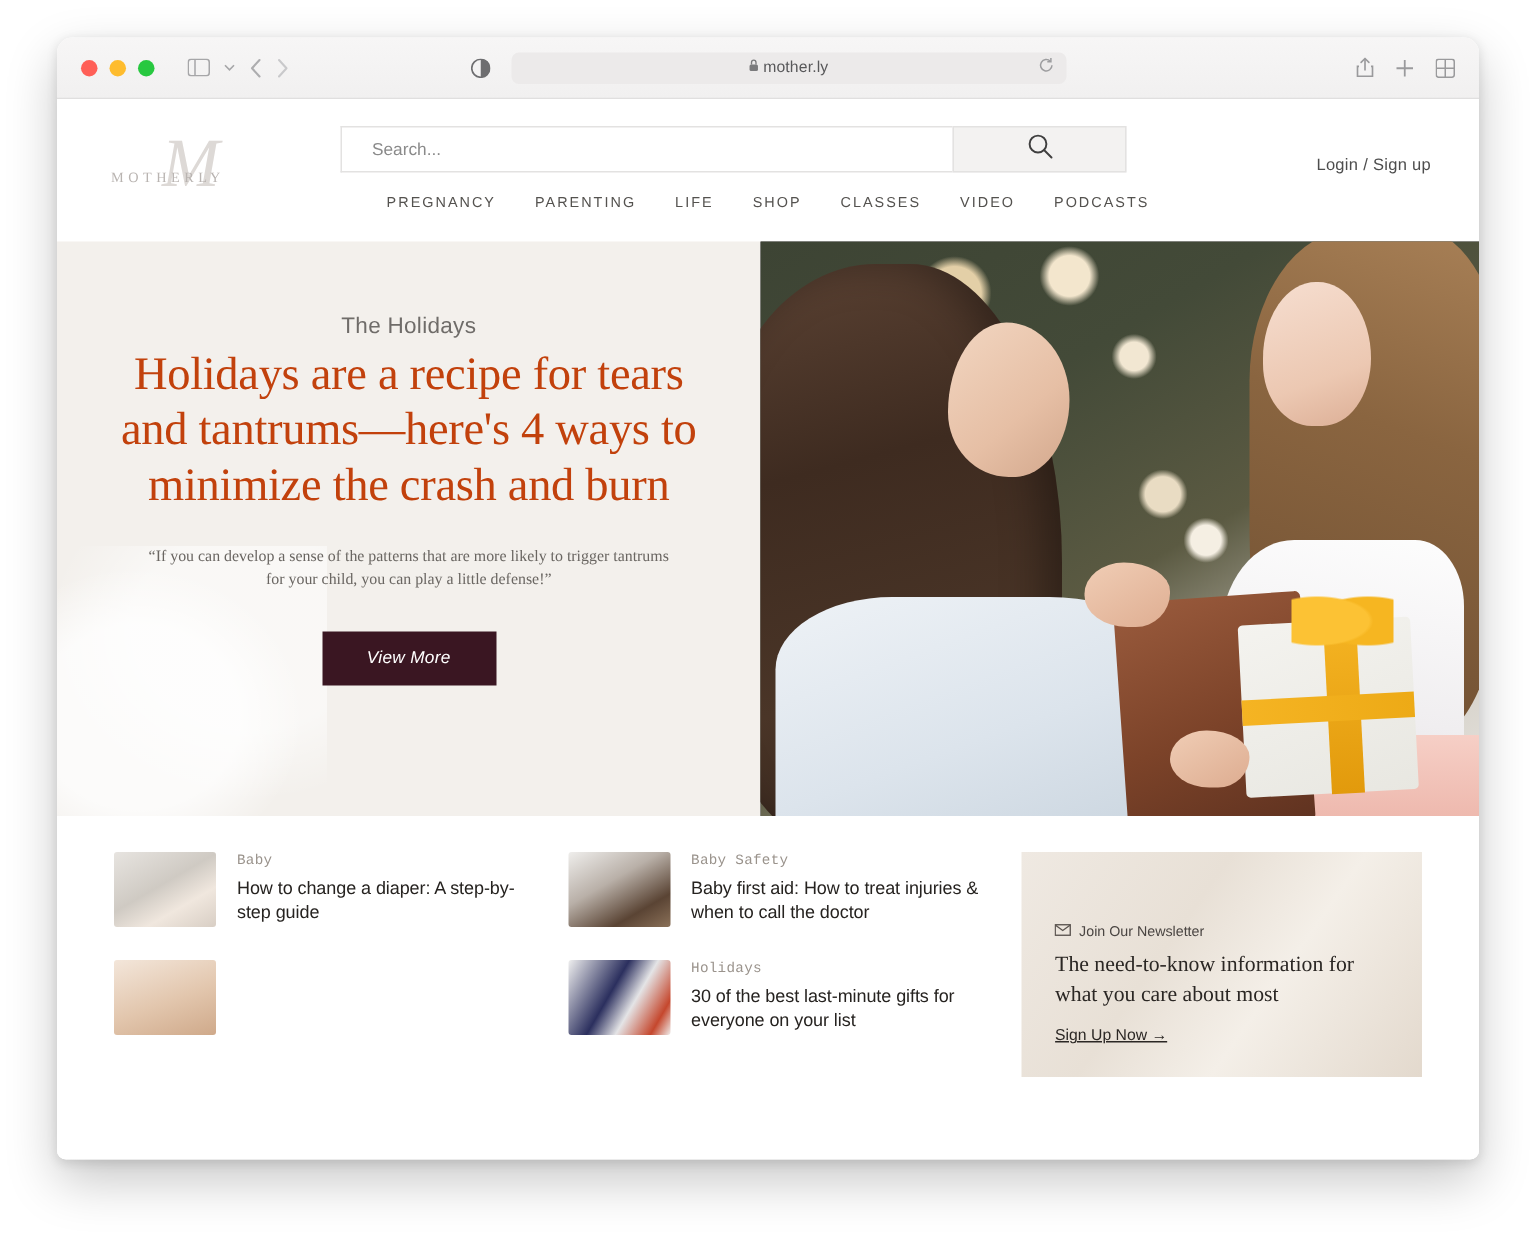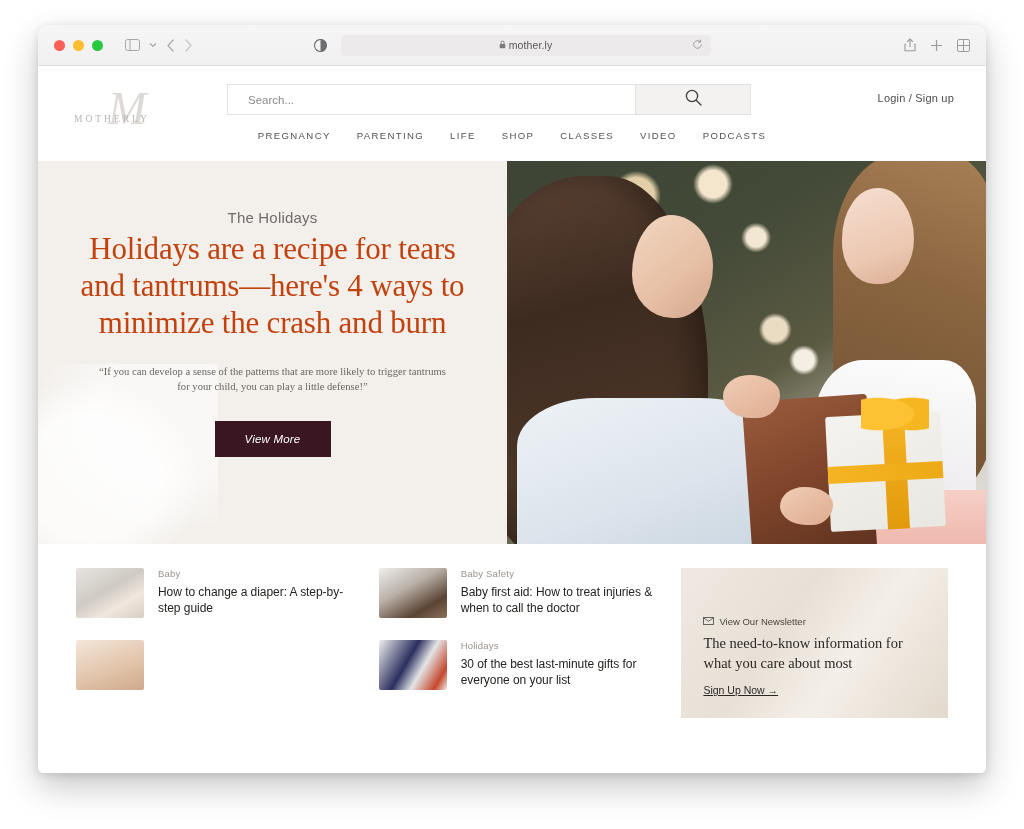--- a/index.html
+++ b/index.html
@@ -90,21 +90,21 @@
     outline: none;
   }
   .search-input::placeholder { color: #8a8a8a; }
   .search-btn {
     width: 116px; background: #f3f2f1; border: 1px solid #e3e2e1;
     display: flex; align-items: center; justify-content: center;
     cursor: pointer; color: #4a4a4a;
   }
 
   .login {
-    position: absolute; right: 32px; top: 26px;
+    position: absolute; right: 32px; top: 38px;
     font-size: 11px; color: #4d4d4d; letter-spacing: .2px;
     cursor: pointer;
     padding-left: 33px;
   }
 
   .mainnav {
     position: absolute; left: 0; right: 0; top: 64px;
     display: flex; justify-content: center; gap: 26px;
   }
   .navitem {
@@ -272,20 +272,21 @@
   .col { width: 298px; }
   .card { display: flex; gap: 14px; margin-bottom: 22px; }
   .thumb { width: 68px; height: 50px; flex: none; border-radius: 2px; overflow: hidden; position: relative; }
   .thumb.t1 { background: linear-gradient(150deg, #e7e4e0 0%, #cfcac3 45%, #f0e7de 70%, #d8cec4 100%); }
   .thumb.t2 { background: linear-gradient(160deg, #f3e6da 0%, #e2c6ad 55%, #cfa98a 100%); }
   .thumb.t3 { background: linear-gradient(150deg, #efeeec 0%, #b9b0a8 40%, #5a4434 75%, #8a7058 100%); }
   .thumb.t4 { background: linear-gradient(120deg, #efefef 0%, #2b2f5e 42%, #e4e4e6 62%, #c5472d 86%, #f0eeec 100%); }
   .cat {
     font-size: 9.5px; color: #9a938c; letter-spacing: .2px;
     margin-bottom: 5px;
+    font-family: Liberation Mono, monospace;
   }
   .ctitle {
     font-size: 12px; line-height: 1.35; color: #262320;
     letter-spacing: -.05px;
   }
   .newsletter {
     width: 282px; height: 150px; position: relative; overflow: hidden;
     background: linear-gradient(125deg, #efe9e2 0%, #e8e0d6 38%, #f4efe8 62%, #e3d9cd 100%);
     padding: 48px 22px 0;
   }
@@ -489,21 +490,21 @@
         </div>
 
         <div class="newsletter">
           <div class="nl-top">
             <span>
               <svg width="11" height="8" viewBox="0 0 11 8">
                   <rect x="0.5" y="0.5" width="10" height="7" fill="none" stroke="#5a544f" stroke-width="0.9"></rect>
                   <path d="M0.7 0.8L5.5 4.3L10.3 0.8" fill="none" stroke="#5a544f" stroke-width="0.9"></path>
                 </svg>
             </span>
-            <span>View Our Newsletter</span>
+            <span>Join Our Newsletter</span>
           </div>
           <div class="nl-head">The need-to-know information for what you care about most</div>
           <span class="nl-link">Sign Up Now →</span>
         </div>
       </div>
 
       <div class="fade"></div>
     </div>
   </div>
 </div>

